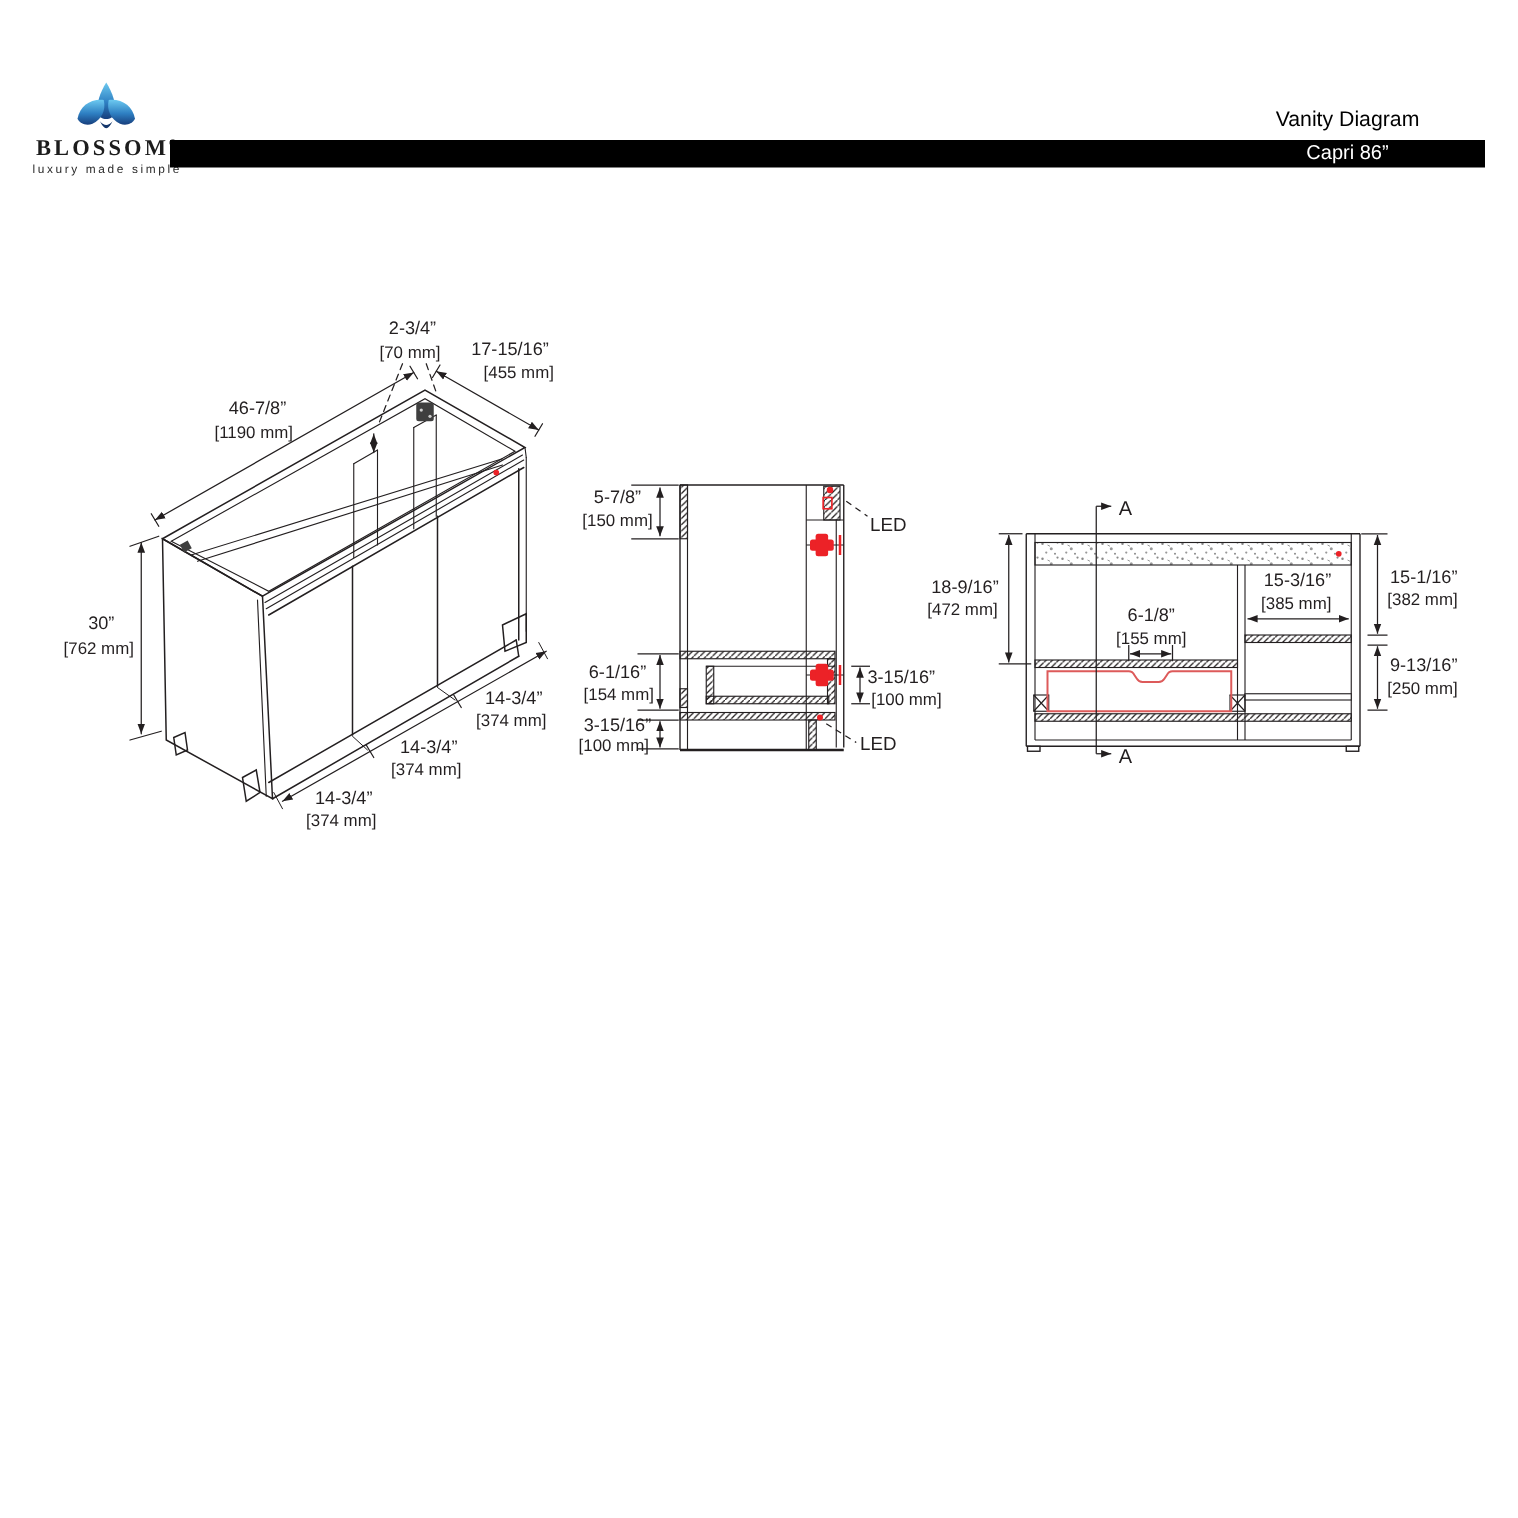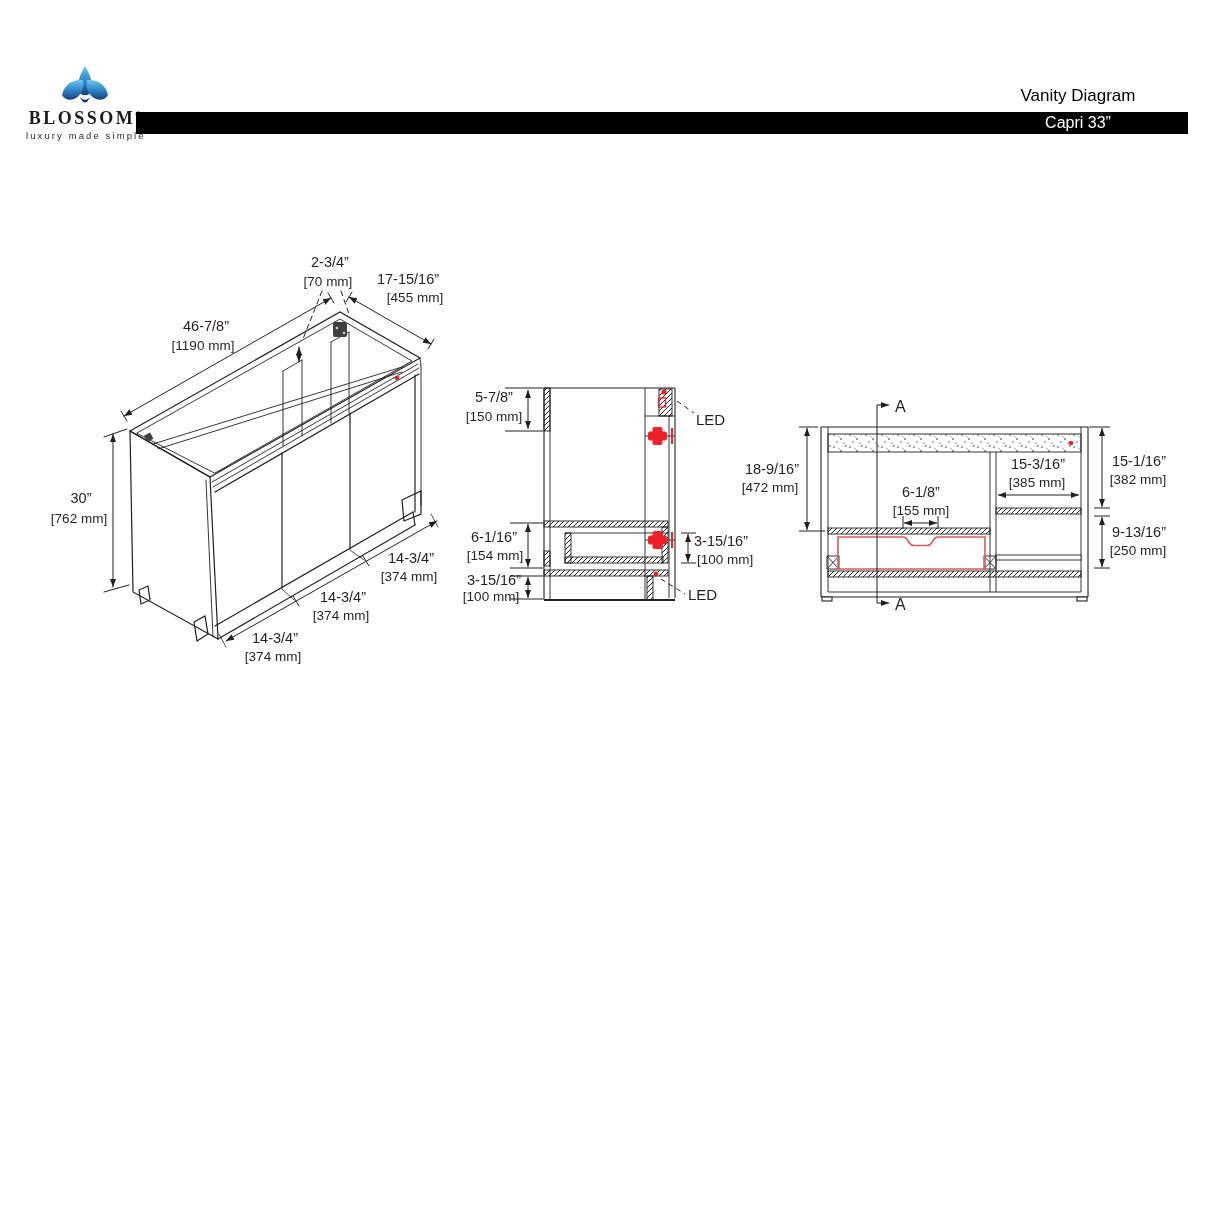--- a/index.html
+++ b/index.html
@@ -40,21 +40,21 @@
       <path d="M2,31 C4,21 12,15 23,16 C25,24 21,32 14,35 C9,37 4,35 2,31 Z" fill="url(#pet)"></path>
       <path d="M48,31 C46,21 38,15 27,16 C25,24 29,32 36,35 C41,37 46,35 48,31 Z" fill="url(#pet)"></path>
       <path d="M20,33 Q25,39 30,33 Q25,44 20,33 Z" fill="#14366b"></path>
     </svg>
     <div id="brand-name"><span>BLOSSOM</span><sup>®</sup></div>
     <div id="brand-tagline">luxury made simple</div>
   </div>
 
   <div class="abs" id="doc-title">Vanity Diagram</div>
   <div class="abs" id="model-bar"></div>
-  <div class="abs" id="model-label">Capri 33”</div>
+  <div class="abs" id="model-label">Capri 86”</div>
 
   <svg class="abs" style="left:0;top:0;" width="1214" height="1214" viewBox="0 0 1214 1214">
     <defs>
       <marker id="ar" viewBox="0 0 10 10" refX="9" refY="5" markerWidth="9" markerHeight="9" orient="auto-start-reverse">
         <path d="M0,1.6 L9,5 L0,8.4 z" fill="#231f20"></path>
       </marker>
       <pattern id="hatch" width="5" height="5" patternUnits="userSpaceOnUse">
         <path d="M0,5 L5,0" stroke="#231f20" stroke-width="1"></path>
       </pattern>
       <pattern id="stip" width="16" height="12" patternUnits="userSpaceOnUse">

